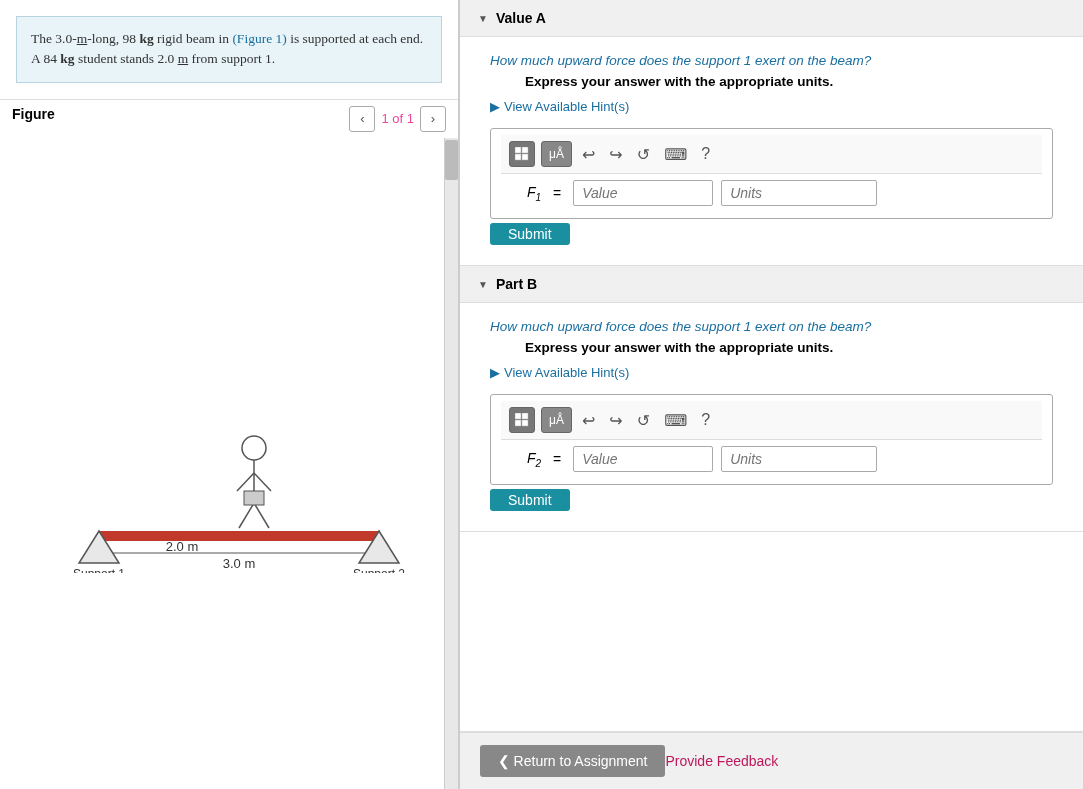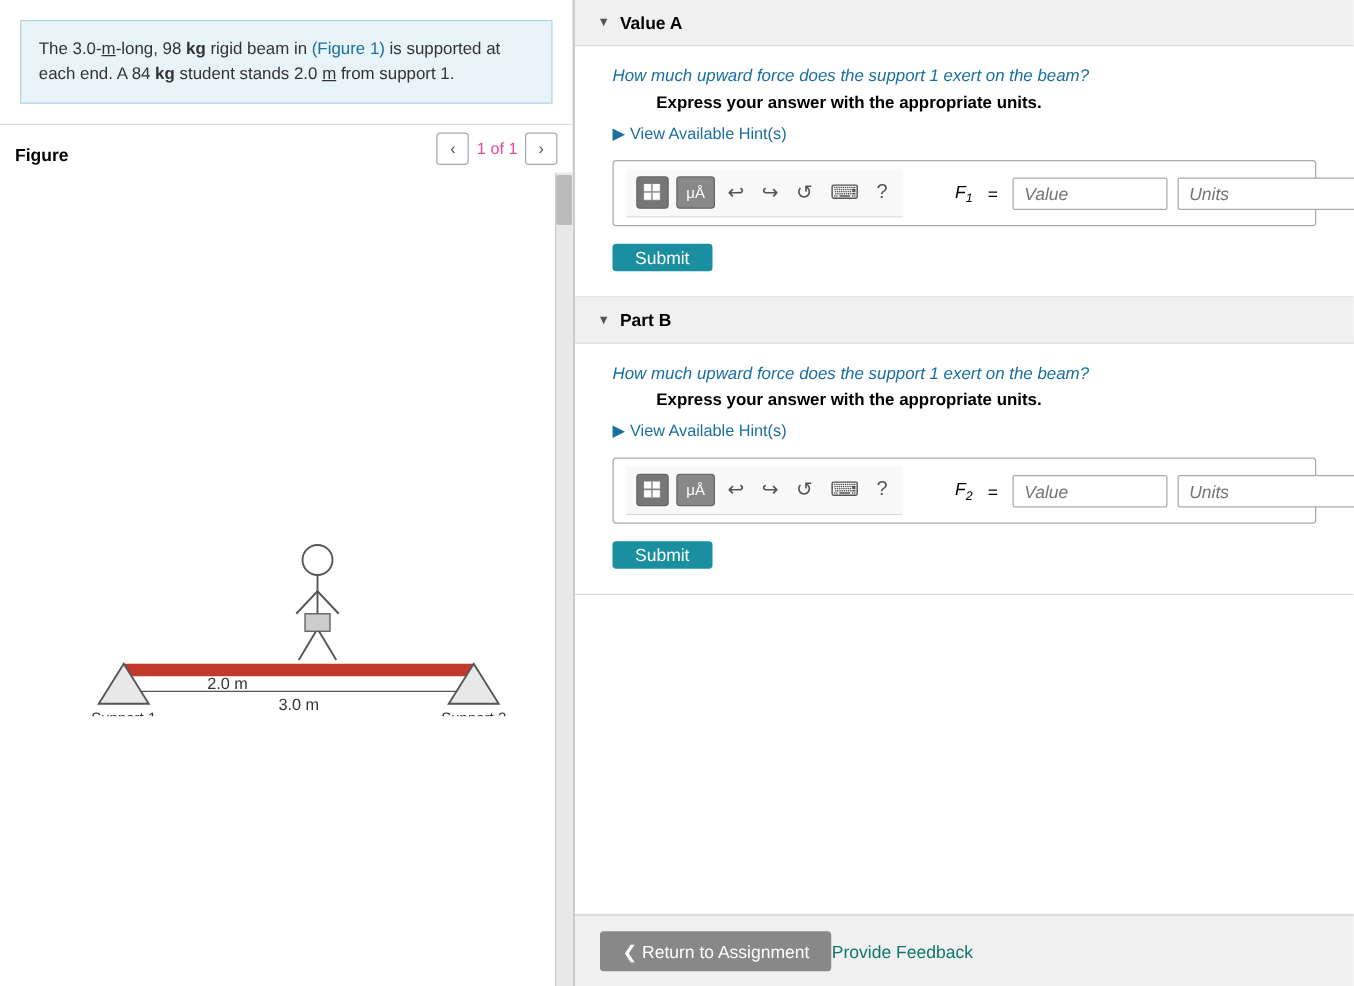--- a/index.html
+++ b/index.html
@@ -17,36 +17,37 @@
       overflow: hidden;
     }
     .problem-text {
       background: #e8f4f8;
       border: 1px solid #b8d4e0;
       margin: 16px;
       padding: 12px 14px;
       font-size: 13.5px;
       line-height: 1.5;
       color: #333;
+      font-family: Liberation Serif, serif;
     }
     .problem-text .underline { text-decoration: underline; }
     .problem-text .bold { font-weight: bold; }
     .problem-text a { color: #1a6fa0; text-decoration: none; }
 
     .figure-section {
       margin-top: auto;
       border-top: 1px solid #ddd;
       flex: 1;
       display: flex;
       flex-direction: column;
       min-height: 0;
     }
     .figure-header {
       display: flex;
-      align-items: flex-end;
+      align-items: flex-start;
       padding: 6px 12px;
       background: #fff;
     }
     .figure-title {
       font-weight: bold;
       font-size: 14px;
       flex: 1;
     }
     .figure-nav {
       display: flex;
@@ -155,23 +156,23 @@
       gap: 4px;
       margin-bottom: 14px;
     }
 
     .input-box {
       border: 1px solid #aaa;
       border-radius: 3px;
       padding: 6px 10px;
       background: #fff;
       display: flex;
-      flex-direction: row;
-      gap: 16px;
-      margin-bottom: 14px;
+      flex-direction: column;
+      gap: 0;
+      margin-bottom: 4px;
     }
     .toolbar {
       display: flex;
       align-items: center;
       gap: 6px;
       padding: 6px 8px;
       border-bottom: 1px solid #ddd;
       background: #f9f9f9;
     }
     .tb-btn {
@@ -216,21 +217,21 @@
       font-size: 14px;
       margin: 0 4px;
     }
     .formula-input {
       border: 1px solid #aaa;
       border-radius: 2px;
       padding: 4px 8px;
       font-size: 14px;
       font-style: italic;
       color: #aaa;
-      width: 124px;
+      width: 140px;
       outline: none;
       background: #fff;
     }
     .formula-units {
       border: 1px solid #aaa;
       border-radius: 2px;
       padding: 4px 8px;
       font-size: 14px;
       font-style: italic;
       color: #aaa;
@@ -263,21 +264,21 @@
       background: #888;
       color: #fff;
       border: none;
       border-radius: 3px;
       padding: 8px 18px;
       font-size: 14px;
       cursor: pointer;
       display: flex; align-items: center; gap: 5px;
     }
     .feedback-link {
-      color: #0f766e;
+      color: #be185d;
       font-size: 14px;
       cursor: pointer;
       text-decoration: none;
     }
   </style>
 </head>
 <body>
 
 <div class="left-panel">
   <div class="problem-text">

